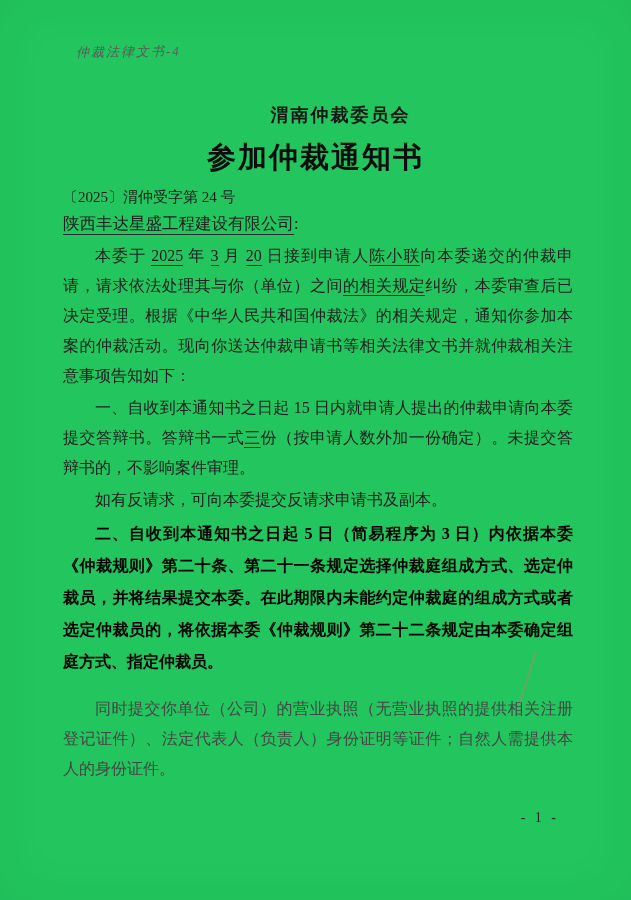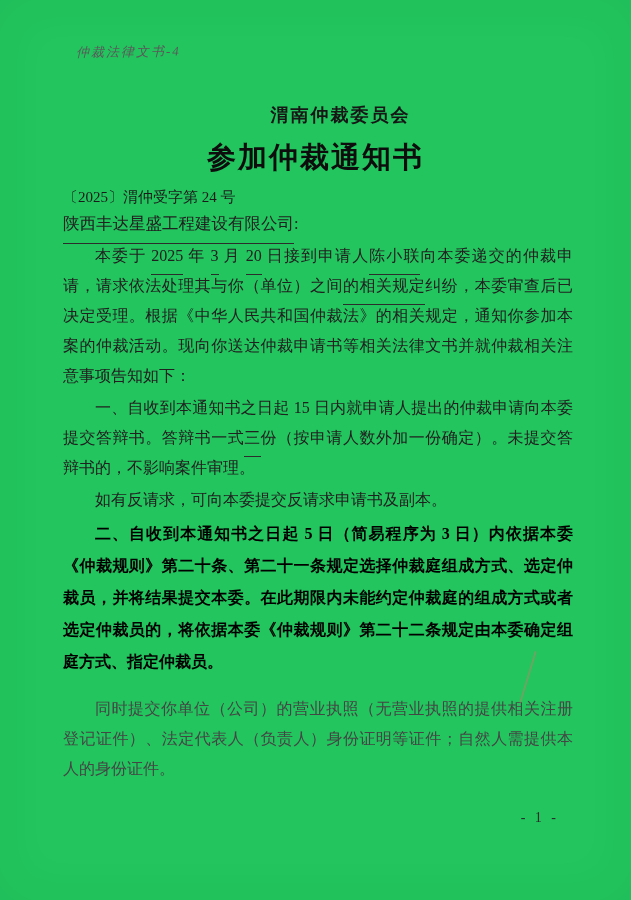--- a/index.html
+++ b/index.html
@@ -60,21 +60,21 @@
     line-height: 32px;
     margin-top: 3px; margin-bottom: 16px;
   }
   .para.light {
     color: #454545;
     margin-top: 0;
   }
   .para.cutoff { text-align-last: justify; }
   .u {
     border-bottom: 1.2px solid #2c2c2c;
-    padding-bottom: 10px;
+    padding-bottom: 1px;
   }
   .page-number {
     position: absolute; top: 810px; right: 72px;
     font-size: 14px; letter-spacing: 3px;
     color: #2a2a2a;
     font-family: "Liberation Serif", "DejaVu Serif", serif;
   }
   .scan-artifact {
     position: absolute; left: 527px; top: 650px;
     width: 2px; height: 54px;

